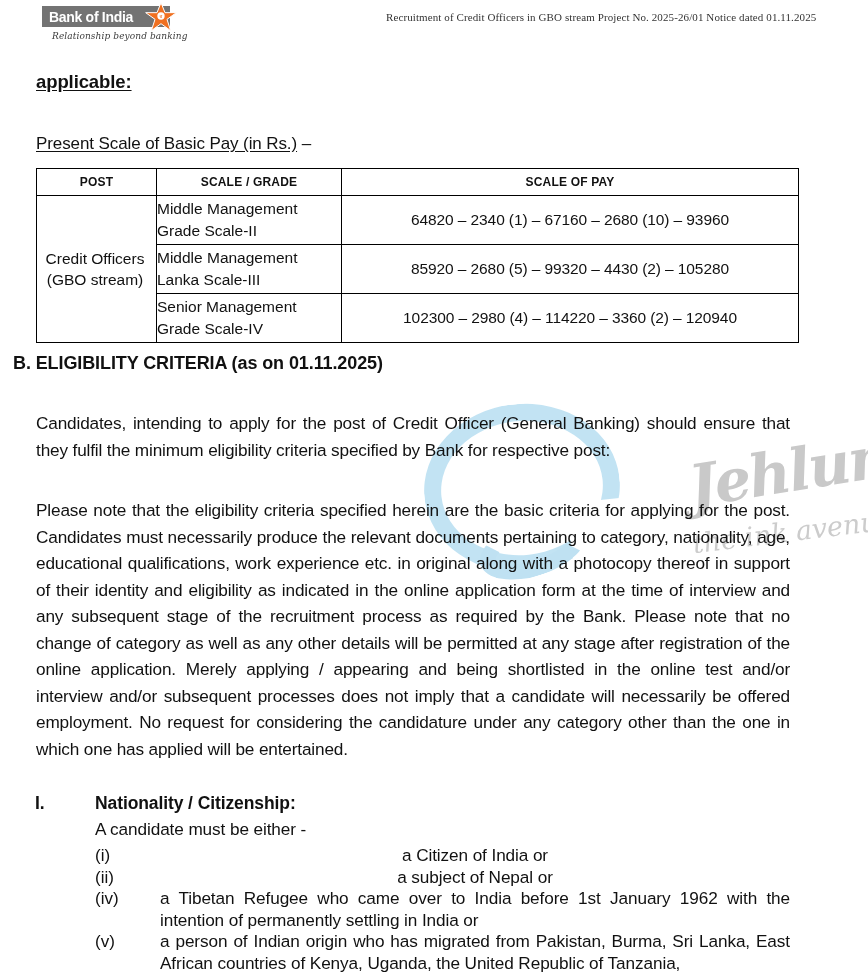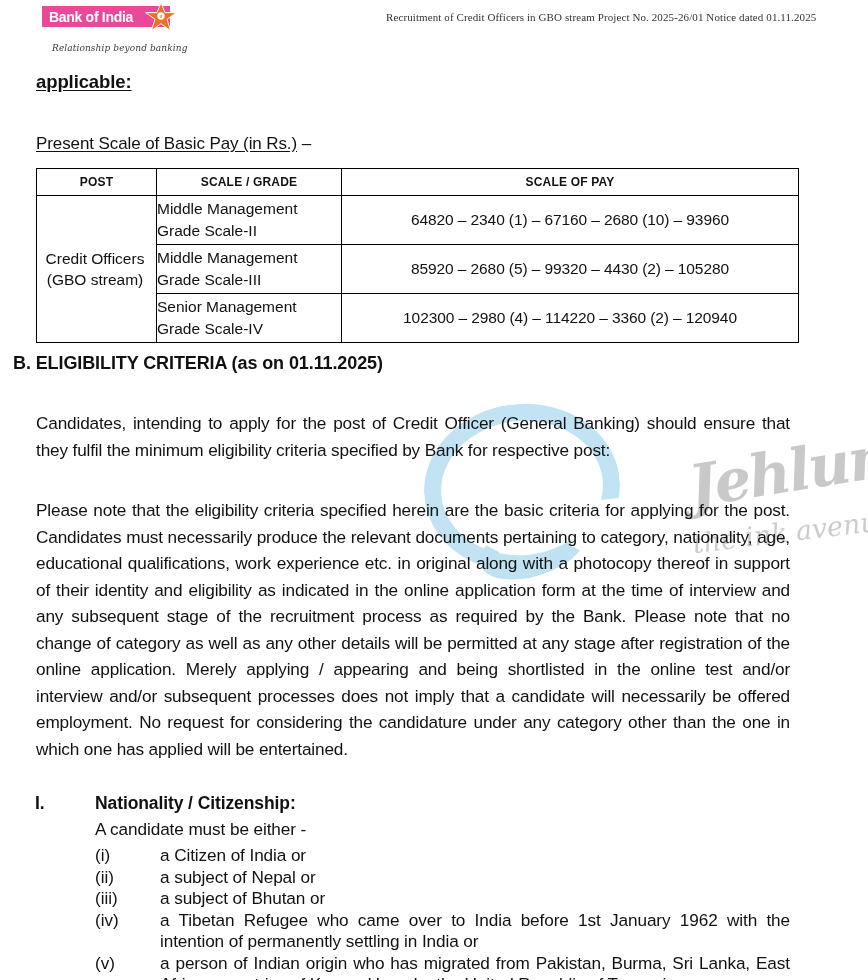--- a/index.html
+++ b/index.html
@@ -94,21 +94,21 @@
   .logo-block {
     position: absolute;
     left: 42px;
     top: 6px;
     width: 160px;
   }
   .logo-banner {
     position: relative;
     width: 128px;
     height: 21px;
-    background: #ec4899;
+    background: #737373;
     display: flex;
     align-items: center;
     padding-left: 7px;
     box-sizing: border-box;
   }
   .logo-banner span {
     color: #ffffff;
     font-family: "Liberation Sans", sans-serif;
     font-weight: 700;
     font-size: 14px;
@@ -116,21 +116,21 @@
     line-height: 1;
   }
   .logo-star {
     position: absolute;
     left: 102px;
     top: -4px;
     width: 34px;
     height: 30px;
   }
   .logo-tagline {
-    margin-top: 16px;
+    margin-top: 4px;
     margin-left: 10px;
     font-family: "DejaVu Serif", serif;
     font-style: italic;
     font-size: 9px;
     color: #3b3b3b;
     letter-spacing: .1px;
   }
   .header-right {
     position: absolute;
     left: 386px;
@@ -298,21 +298,21 @@
     top: 0;
     font-size: 17px;
     line-height: 21px;
   }
   .sub-text {
     margin-left: 160px;
     margin-right: 78px;
     font-size: 17.2px;
     line-height: 21.5px;
     letter-spacing: -.1px;
-    text-align: left;
+    text-align: center;
   }
   .sub-text.justified {
     text-align: justify;
     text-align-last: left;
   }
 </style>
 </head>
 <body>
 
 <div class="page">
@@ -372,21 +372,21 @@
             </td>
             <td class="cell-grade">
               <span class="g1">Middle Management</span>
               <span class="g2">Grade Scale-II</span>
             </td>
             <td class="cell-pay">64820 – 2340 (1) – 67160 – 2680 (10) – 93960</td>
           </tr>
           <tr>
             <td class="cell-grade">
               <span class="g1">Middle Management</span>
-              <span class="g2">Grade Scale-III</span>
+              <span class="g2">Lanka Scale-III</span>
             </td>
             <td class="cell-pay">85920 – 2680 (5) – 99320 – 4430 (2) – 105280</td>
           </tr>
           <tr>
             <td class="cell-grade">
               <span class="g1">Senior Management</span>
               <span class="g2">Grade Scale-IV</span>
             </td>
             <td class="cell-pay">102300 – 2980 (4) – 114220 – 3360 (2) – 120940</td>
           </tr>
@@ -408,24 +408,20 @@
         <div class="sublist">
           <div class="sub-item">
             <span class="sub-mark">(i)</span>
             <div class="sub-text">a Citizen of India or</div>
           </div>
           <div class="sub-item">
             <span class="sub-mark">(ii)</span>
             <div class="sub-text">a subject of Nepal or</div>
           </div>
           <div class="sub-item">
-            <span class="sub-mark">(iii)</span>
-            <div class="sub-text">a subject of Bhutan or</div>
-          </div>
-          <div class="sub-item">
             <span class="sub-mark">(iv)</span>
             <div class="sub-text justified">a Tibetan Refugee who came over to India before 1st January 1962 with the intention of permanently settling in India or</div>
           </div>
           <div class="sub-item">
             <span class="sub-mark">(v)</span>
             <div class="sub-text justified">a person of Indian origin who has migrated from Pakistan, Burma, Sri Lanka, East African countries of Kenya, Uganda, the United Republic of Tanzania,</div>
           </div>
         </div>
       </div>
 

